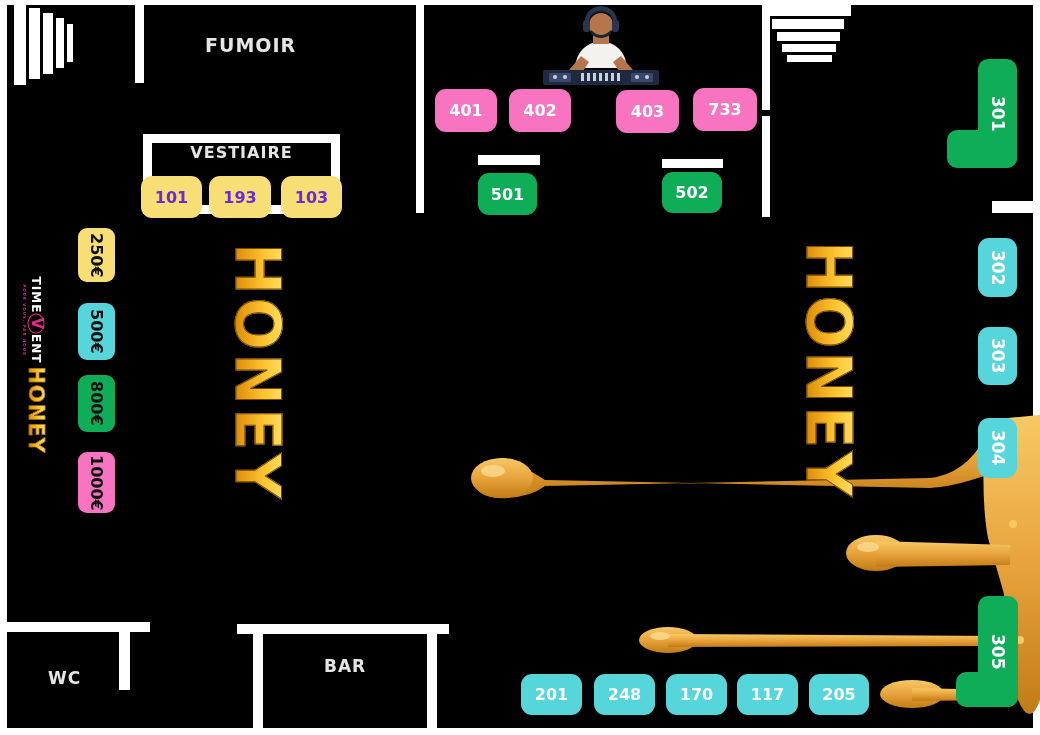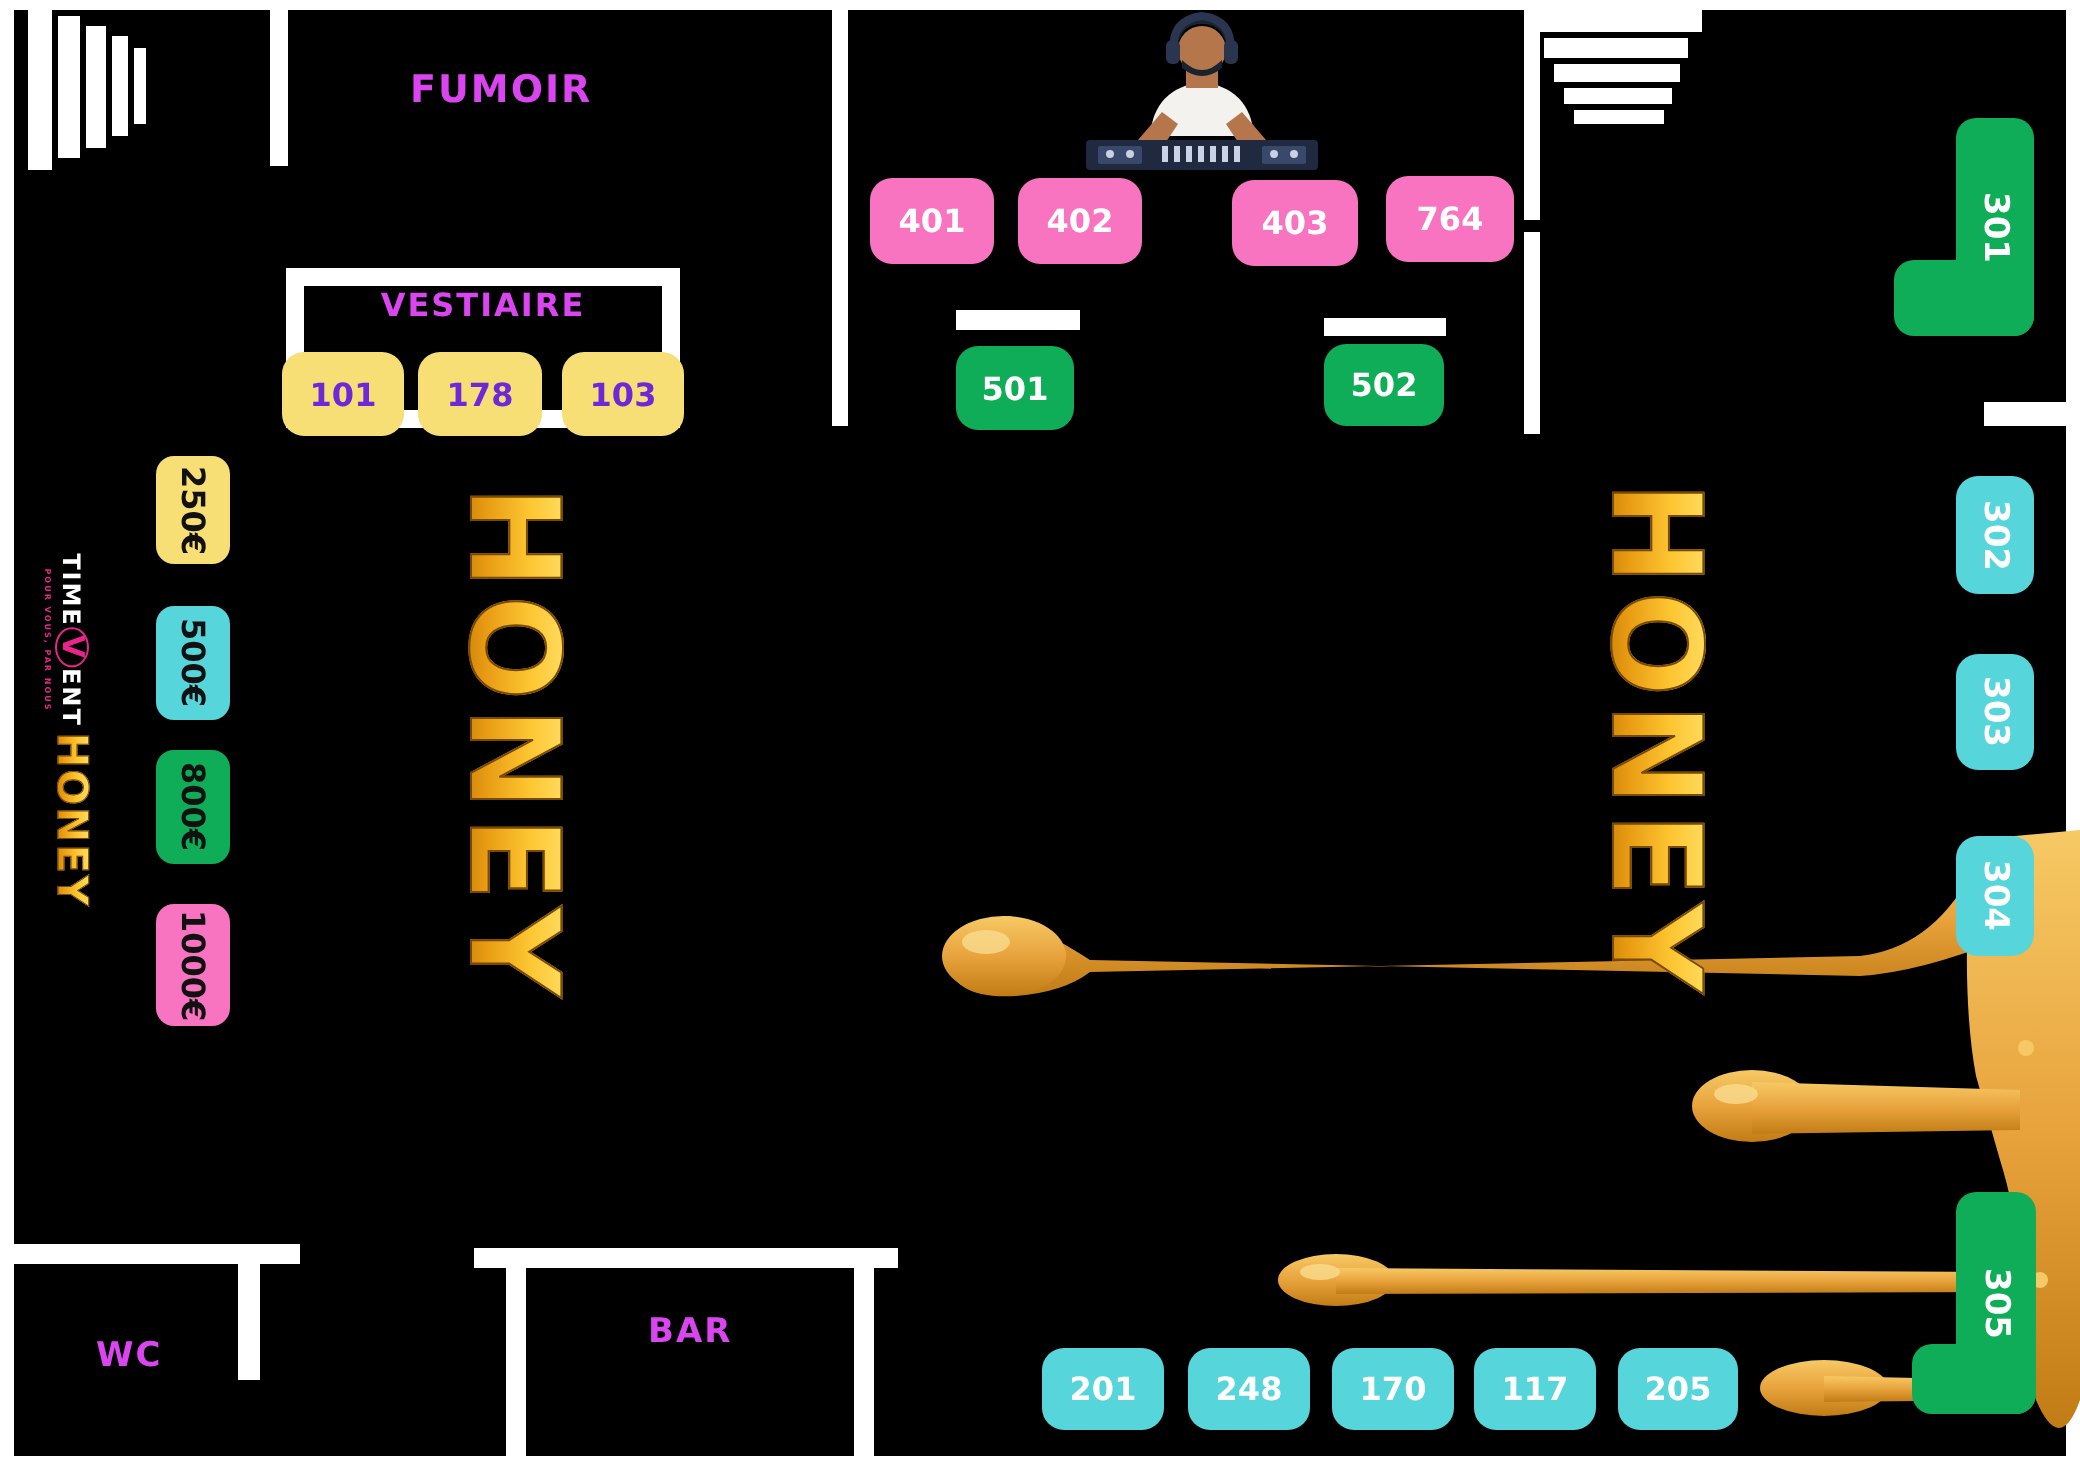--- a/index.html
+++ b/index.html
@@ -1,19 +1,19 @@
 <!DOCTYPE html>
 <html><head>
 <meta charset="utf-8">
 <style>
   html,body{margin:0;padding:0;background:#666;}
   .map{position:relative;width:1040px;height:735px;background:#000;overflow:hidden;
        font-family:"DejaVu Sans","Liberation Sans",sans-serif;}
   .wall{position:absolute;background:#fff;z-index:1;}
-  .room-label{position:absolute;color:#d946ef;font-weight:bold;z-index:3;letter-spacing:1px;}
+  .room-label{position:absolute;color:#e5e5e5;font-weight:bold;z-index:3;letter-spacing:1px;}
   .vest-box{position:absolute;left:143px;top:87px;width:197px;height:80px;border:9px solid #fff;
             box-sizing:border-box;background:#000;z-index:2;display:flex;align-items:flex-start;justify-content:center;margin-top:47px;}
   .pill{position:absolute;border-radius:11px;font-weight:bold;display:flex;align-items:center;
         justify-content:center;z-index:3;font-size:16px;}
   .pill.yellow{background:#F7DF75;color:#6d28d9;}
   .pill.cyan{background:#56D5DA;color:#fff;}
   .pill.green{background:#0FAD58;color:#fff;}
   .pill.pink{background:#F873C0;color:#fff;}
   .pill.vtext{writing-mode:vertical-rl;font-size:17px;}
   .legend-pill{position:absolute;left:78px;width:37px;border-radius:9px;background:#F7DF75;color:#111;
@@ -140,27 +140,27 @@
   </div>
   <div class="room-label" style="left:48px;top:668px;font-size:17px;">WC</div>
   <div class="room-label" style="left:324px;top:656px;font-size:17px;">BAR</div>
 
   <div class="legend-pill" style="top:228px;height:54px;background:#F7DF75;">250€</div>
   <div class="legend-pill" style="top:303px;height:57px;background:#56D5DA;">500€</div>
   <div class="legend-pill" style="top:375px;height:57px;background:#0FAD58;">800€</div>
   <div class="legend-pill" style="top:452px;height:61px;background:#F873C0;">1000€</div>
 
   <div class="pill yellow" style="left:141px;top:176px;width:61px;height:42px;">101</div>
-  <div class="pill yellow" style="left:209px;top:176px;width:62px;height:42px;">178</div>
+  <div class="pill yellow" style="left:209px;top:176px;width:62px;height:42px;">193</div>
   <div class="pill yellow" style="left:281px;top:176px;width:61px;height:42px;">103</div>
 
   <div class="pill pink" style="left:435px;top:89px;width:62px;height:43px;">401</div>
   <div class="pill pink" style="left:509px;top:89px;width:62px;height:43px;">402</div>
   <div class="pill pink" style="left:616px;top:90px;width:63px;height:43px;">403</div>
-  <div class="pill pink" style="left:693px;top:88px;width:64px;height:43px;">764</div>
+  <div class="pill pink" style="left:693px;top:88px;width:64px;height:43px;">733</div>
 
   <div class="pill green" style="left:478px;top:173px;width:59px;height:42px;">501</div>
   <div class="pill green" style="left:662px;top:172px;width:60px;height:41px;">502</div>
 
   <div class="pill cyan" style="left:521px;top:674px;width:61px;height:41px;">201</div>
   <div class="pill cyan" style="left:594px;top:674px;width:61px;height:41px;">248</div>
   <div class="pill cyan" style="left:666px;top:674px;width:61px;height:41px;">170</div>
   <div class="pill cyan" style="left:737px;top:674px;width:61px;height:41px;">117</div>
   <div class="pill cyan" style="left:809px;top:674px;width:60px;height:41px;">205</div>
 

